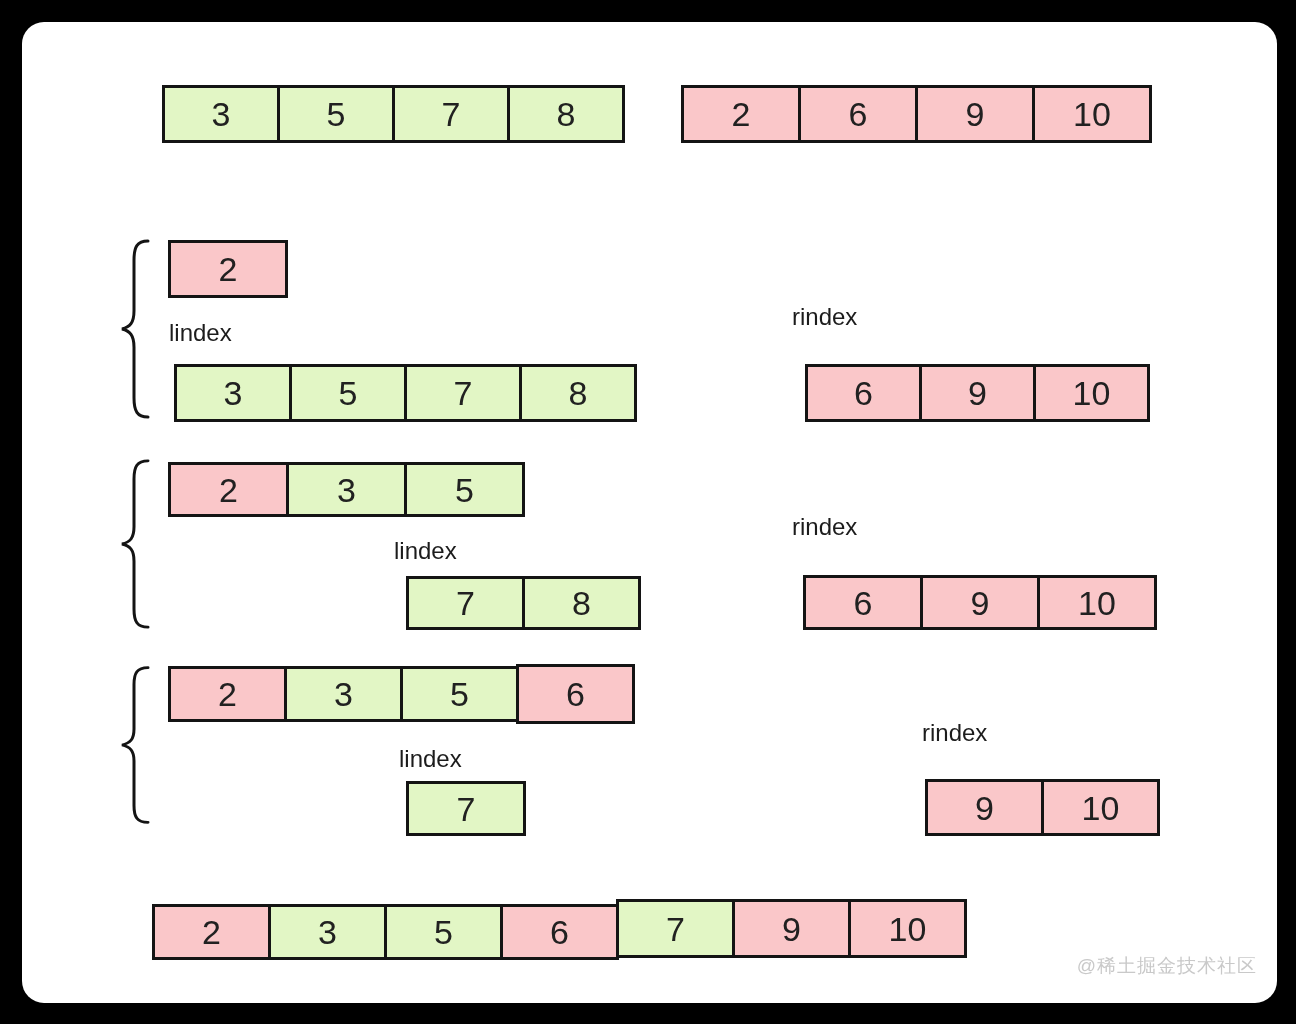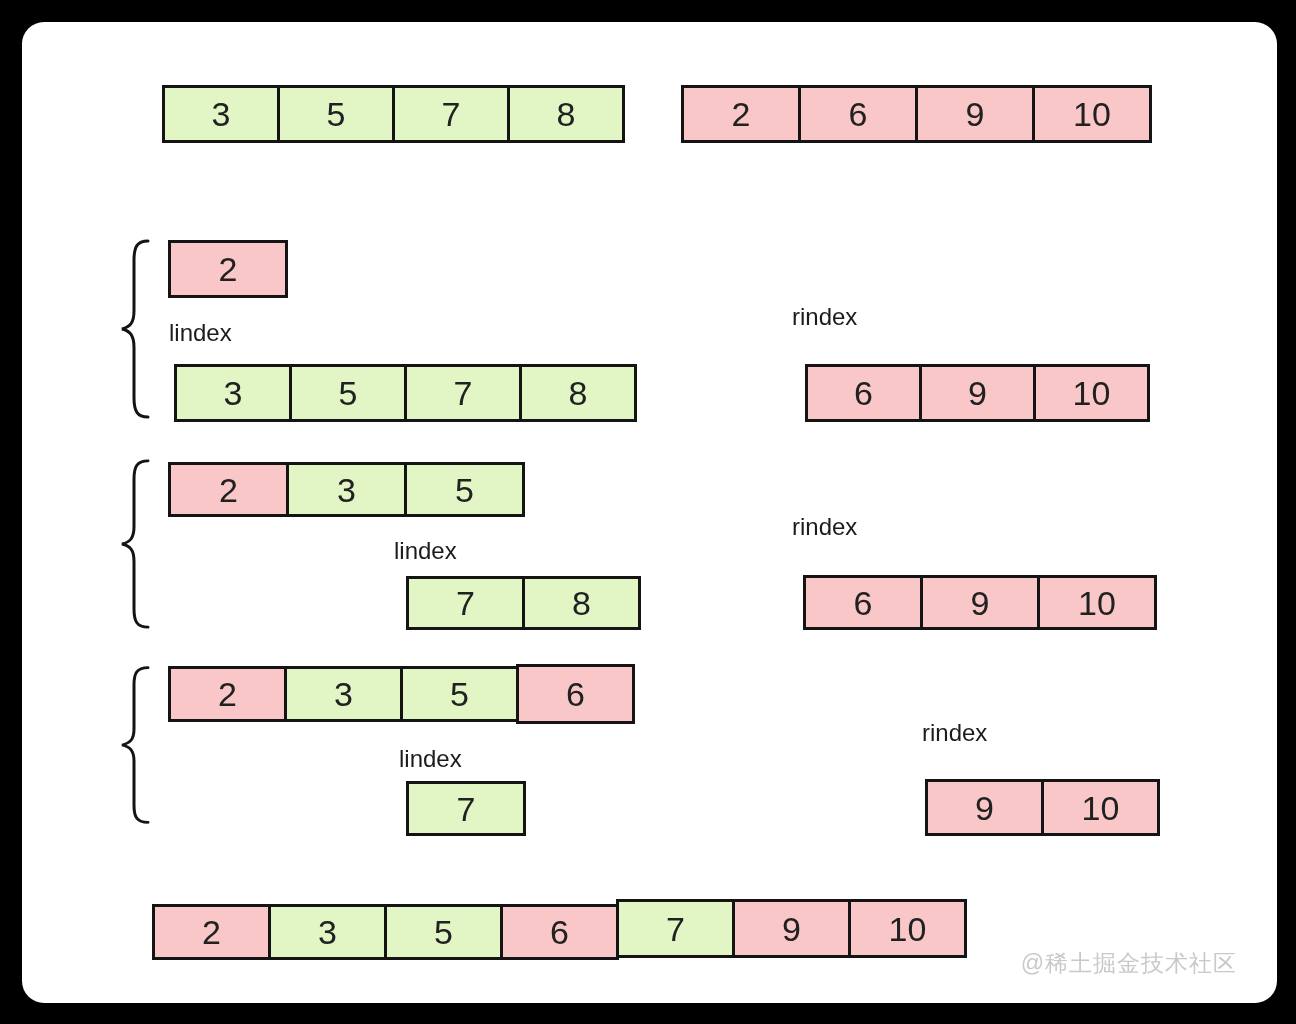--- a/index.html
+++ b/index.html
@@ -66,22 +66,22 @@
 
   
   .brace{position:absolute;left:96px;width:40px;}
   #brace-s1{top:216px;height:182px;}
   #brace-s2{top:436px;height:172px;}
   #brace-s3{top:643px;height:160px;}
   .brace svg{width:100%;height:100%;display:block;}
   .brace path{fill:none;stroke:var(--border,#141414);stroke-width:3;stroke-linecap:round;}
 
   .watermark{
-    position:absolute;right:40px;bottom:24px;
-    font-size:23px;letter-spacing:1px;
+    position:absolute;right:20px;bottom:24px;
+    font-size:19px;letter-spacing:1px;
     color:var(--watermark,#c9c9c9);
   }
 </style>
 </head>
 <body>
 
 <div id="stage">
   <div id="canvas">
 
     <div class="arr" id="row-initial-left">

